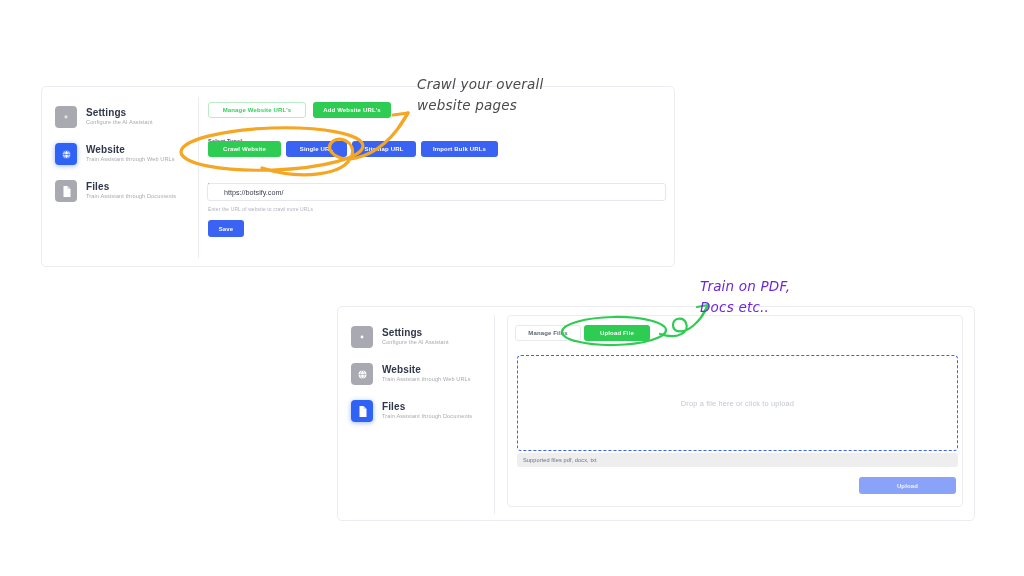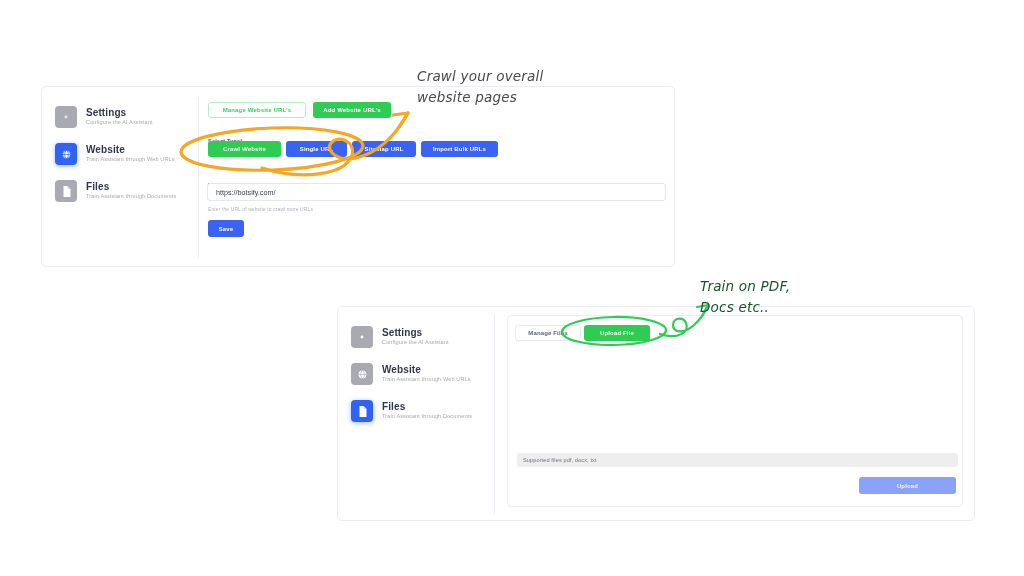--- a/index.html
+++ b/index.html
@@ -63,21 +63,21 @@
   .field-label{
     font-size:5.6px;font-weight:bold;color:#50576b;letter-spacing:.15px;
   }
   .req{ color:#f0483e; }
   .help-text{ font-size:5px;color:#b0b3be;letter-spacing:.1px; }
 
   .url-input{
     box-sizing:border-box;
     background:#fff;border:1px solid #e5e7ef;border-radius:3px;
     font-size:7.2px;color:#3b4254;
-    padding:0 8px;
+    padding:0 16px;
     display:flex;align-items:center;
   }
 
   
   .dropzone{
     box-sizing:border-box;
     border:1.6px dashed #3a62f3;
     border-radius:4px;
     display:flex;align-items:center;justify-content:center;
     background:#fff;
@@ -97,22 +97,22 @@
   
   .ann{
     position:absolute;
     font-family:"DejaVu Sans", sans-serif;
     font-size:13.5px;
     font-style:italic;
     letter-spacing:.2px;
     line-height:1.55;
     white-space:pre-line;
   }
-  .ann-orange{ color:#4a4a4a; }
-  .ann-green{ color:#14532d; }
+  .ann-orange{ color:#4a4a4a;margin-top:8px; }
+  .ann-green{ color:#6d28d9; }
   svg.overlay{ position:absolute; left:0; top:0; pointer-events:none; }
 </style>
 </head>
 <body>
 
 <div class="panel" id="panel-website">
 
   <div class="side-divider" style="left:156px;top:10px;height:161px;"></div>
 
   <div class="side-nav">
@@ -228,20 +228,23 @@
         <span class="nav-sub">Train Assistant through Documents</span>
       </span>
     </div>
   </div>
 
   <div class="inner-card" style="left:169px;top:8px;width:456px;height:192px;"></div>
 
   <div class="btn btn-white-outline" style="position:absolute;left:177px;top:18px;width:66px;height:16px;">Manage Files</div>
   <div class="btn btn-green" style="position:absolute;left:246px;top:18px;width:66px;height:16px;">Upload File</div>
 
+  <div class="dropzone" style="position:absolute;left:179px;top:48px;width:441px;height:96px;">
+    <span class="dz-text">Drop a file here or click to upload</span>
+  </div>
 
   <div class="supported-bar" style="position:absolute;left:179px;top:146px;width:441px;height:14px;">Supported files pdf, docx, txt</div>
 
   <div class="btn btn-blue-soft" style="position:absolute;left:521px;top:170px;width:97px;height:17px;">Upload</div>
 </div>
 
 <svg class="overlay" width="1024" height="576">
 
   <ellipse cx="272" cy="149" rx="91" ry="21" fill="none" stroke="#f5a623" stroke-width="3.2" stroke-linecap="round" transform="rotate(-2 272 149)"></ellipse>
 

